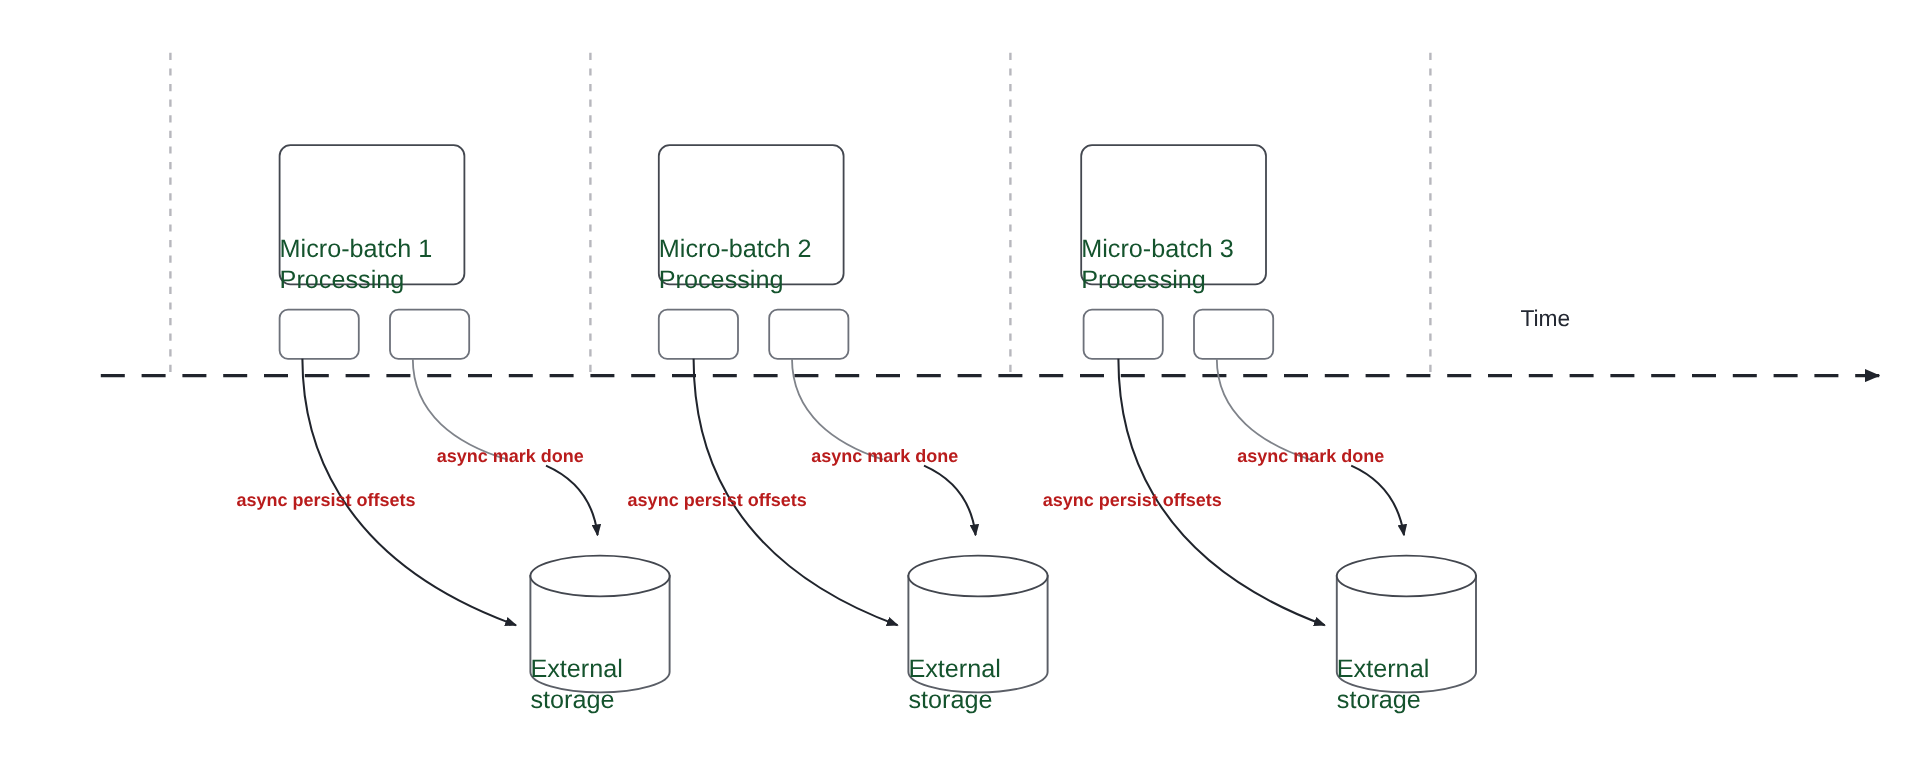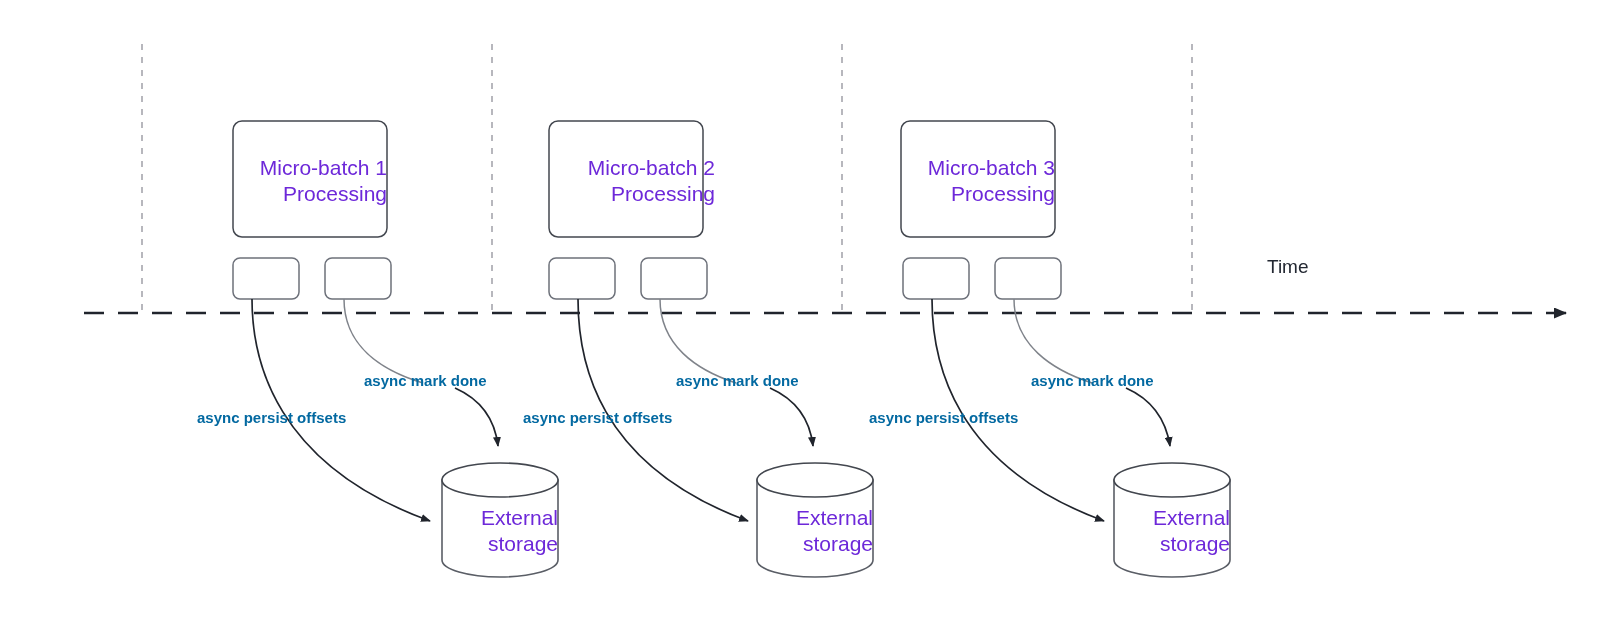--- a/index.html
+++ b/index.html
@@ -18,31 +18,32 @@
   svg.layer {
     position: absolute;
     top: 0;
     left: 0;
     width: 1600px;
     height: 642px;
     overflow: visible;
   }
   .node-label {
     position: absolute;
-    color: #6d28d9;
+    color: #14532d;
     font-family: "Liberation Sans", sans-serif;
     font-size: 21px;
     line-height: 26px;
-    text-align: right;
+    text-align: left;
     white-space: pre-line;
     pointer-events: none;
+    margin-top: 40px;
   }
   .edge-label {
     position: absolute;
-    color: #0369a1;
+    color: #b91c1c;
     font-family: "Liberation Sans", sans-serif;
     font-size: 15px;
     font-weight: bold;
     line-height: 18px;
     white-space: nowrap;
   }
   .time-label {
     position: absolute;
     color: #232832;
     font-family: "Liberation Sans", sans-serif;

